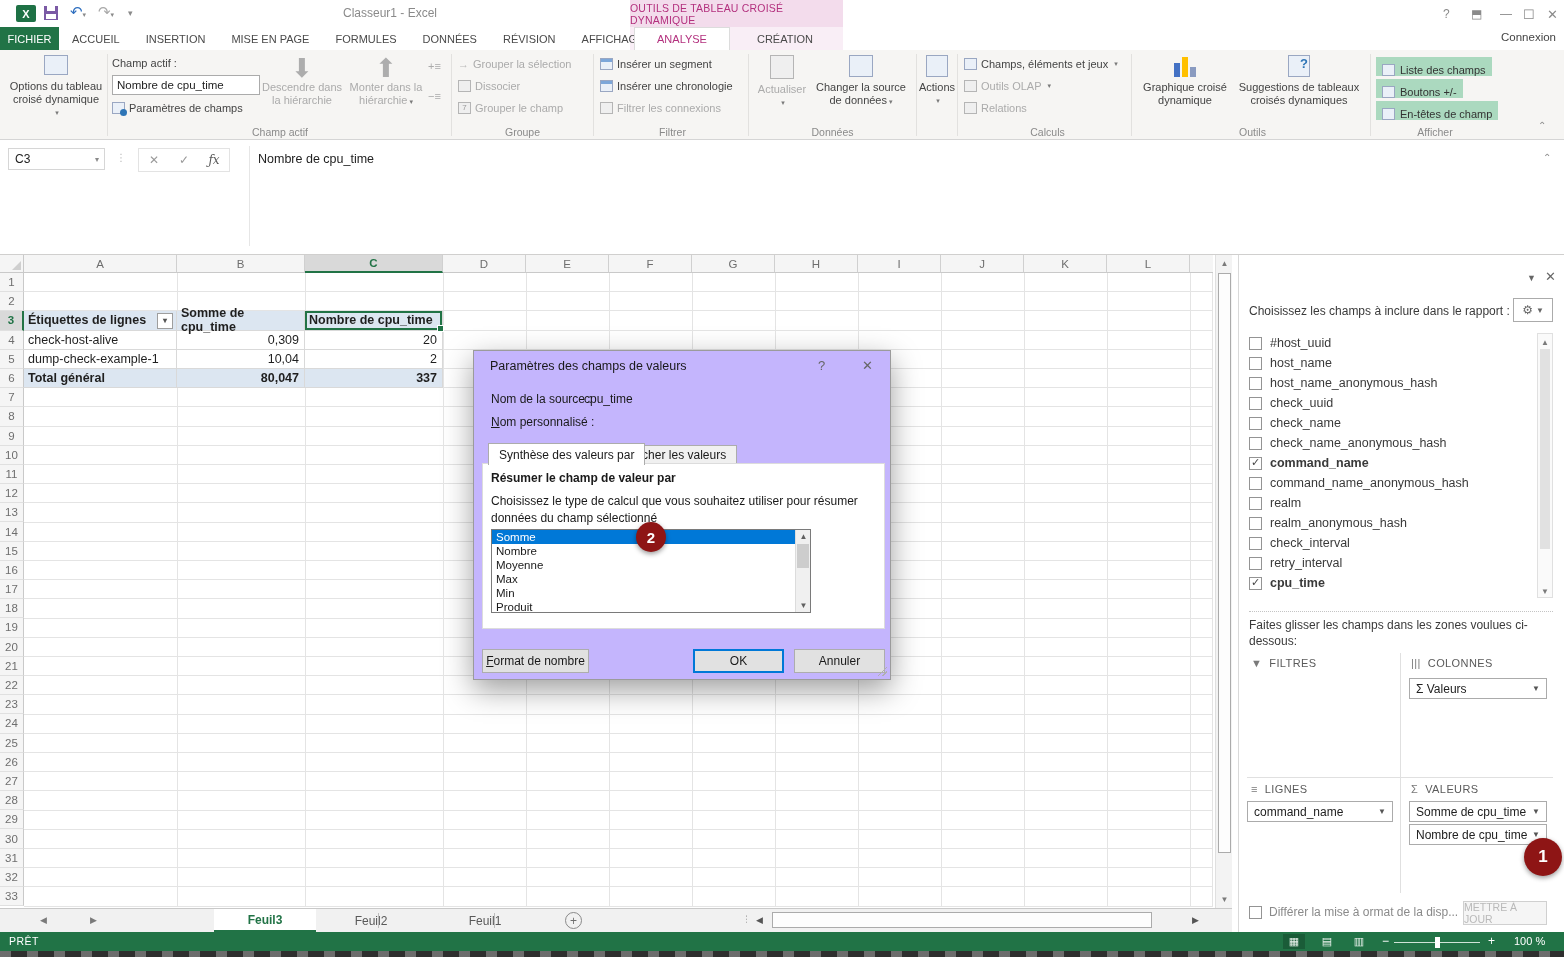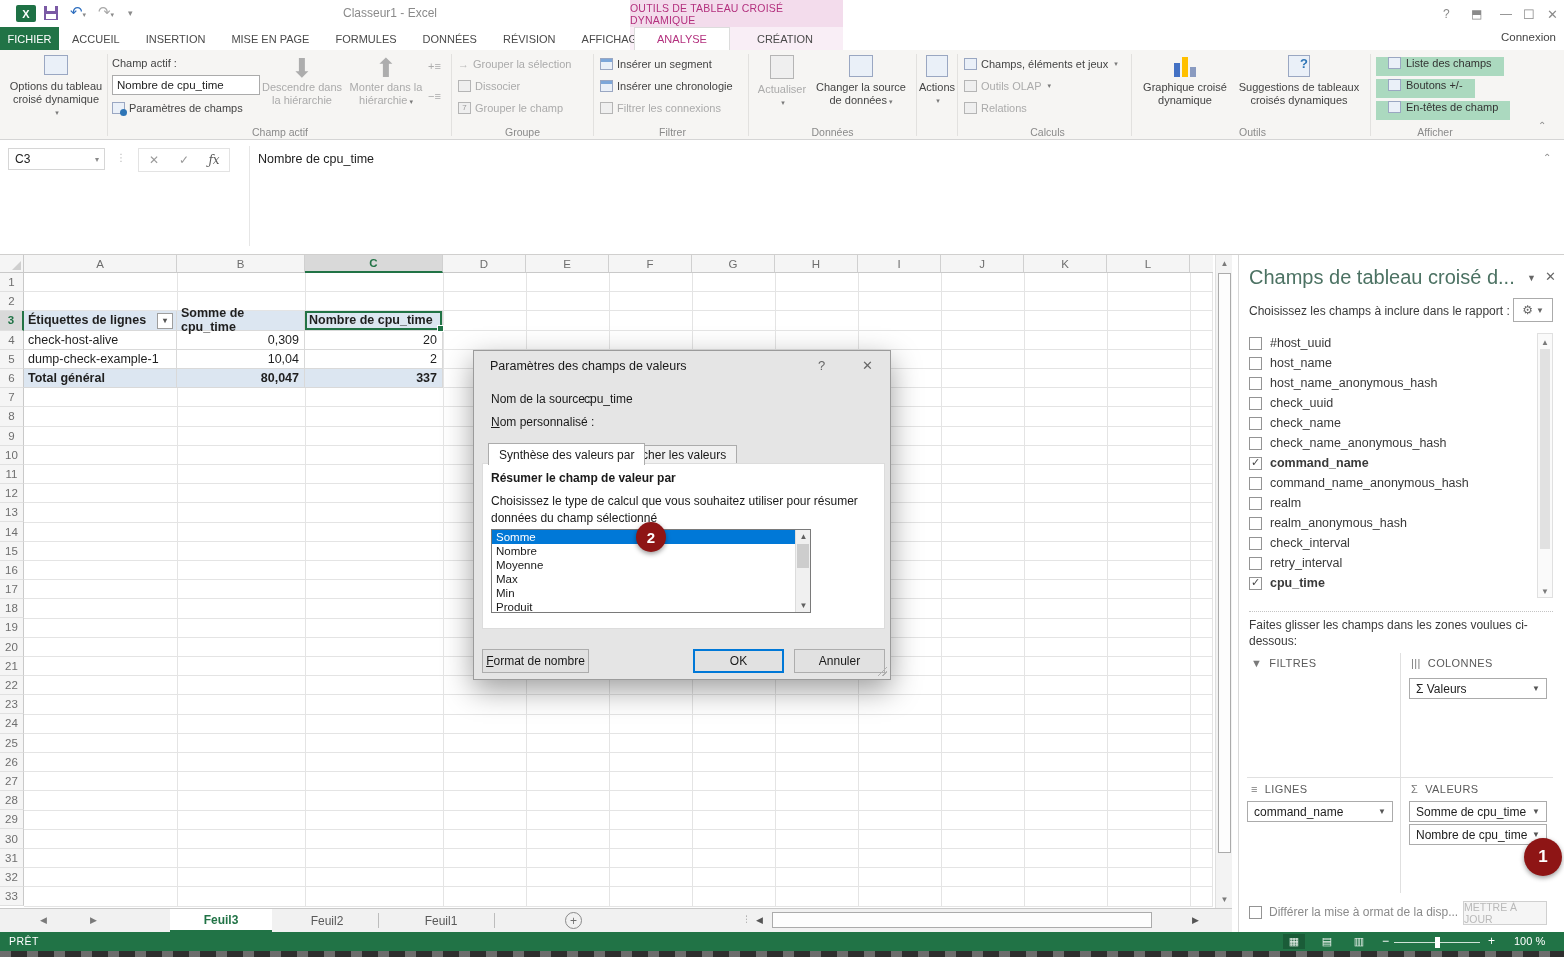--- a/index.html
+++ b/index.html
@@ -39,21 +39,21 @@
   .dis{color:#ABABAB !important;}
   .bigbtn{position:absolute;display:flex;flex-direction:column;align-items:center;text-align:center;
      font-size:11px;color:#444;line-height:13px;}
   .dda{font-size:7px;color:#7A7A7A;margin-left:2px;}
   .ic{display:inline-block;width:13px;height:12px;border:1px solid #9AA7C2;background:#EAF0F8;box-sizing:border-box;}
   .ic-gray{border-color:#B5B5B5;background:#EFEFEF;}
   .ic-blue-top{position:relative;}
   .ic-blue-top:before{content:"";position:absolute;left:0;top:0;right:0;height:3px;background:#7DA7D9;}
   .bigarrow{font-size:26px;color:#ADADAD;line-height:26px;}
   .toggle-green{background:#ABD9BF;}
-  .show-row{position:absolute;display:flex;align-items:flex-start;gap:5px;height:19px;padding:0 12px;font-size:11px;color:#333;}
+  .show-row{position:absolute;display:flex;align-items:flex-end;gap:5px;height:19px;padding:0 6px;font-size:11px;color:#333;}
   #ribbon-collapse{position:absolute;left:1538px;top:70px;color:#8A8A8A;font-size:10px;}
   
   #fbar{left:0;top:140px;width:1564px;height:115px;background:#fff;border-bottom:1px solid #D0CFCE;box-sizing:border-box;}
   #namebox{left:8px;top:8px;width:97px;height:22px;border:1px solid #D6D6D6;background:#fff;display:flex;align-items:center;
      padding-left:6px;box-sizing:border-box;font-size:12px;color:#222;}
   #namebox .dd{margin-left:auto;margin-right:5px;font-size:8px;color:#8A8A8A;}
   #fx-btns{left:138px;top:8px;height:22px;display:flex;align-items:center;border:1px solid #E3E3E3;background:#fff;}
   .fxb{width:30px;text-align:center;color:#9A9A9A;font-size:12px;}
   #fx-glyph{font-family:"DejaVu Serif",serif;font-style:italic;color:#5A5A5A;}
   #fbar-text{left:258px;top:12px;font-size:12.5px;color:#222;}
@@ -89,21 +89,21 @@
   .prow.total{background:#DCE6F1;font-weight:bold;}
   #filterbtn{position:absolute;left:133px;top:1.5px;width:16px;height:16px;background:#fff;border:1px solid #9E9E9E;
       box-sizing:border-box;display:flex;align-items:center;justify-content:center;font-size:8px;color:#555;}
   .selcell{box-shadow:inset 0 0 0 2px #217346;position:relative;}
   .selcell:after{content:"";position:absolute;right:-2px;bottom:-2px;width:5px;height:5px;background:#217346;border:1px solid #fff;}
   
   #gvsb{left:1215px;top:255px;width:17px;height:653px;background:#F3F3F3;border-left:1px solid #E0E0E0;box-sizing:border-box;}
   .sb-arrow{position:absolute;left:0;width:17px;height:16px;color:#7A7A7A;font-size:8px;display:flex;align-items:center;justify-content:center;}
   #gvsb-thumb{position:absolute;left:2px;top:18px;width:13px;height:580px;background:#FDFDFD;border:1px solid #ABABAB;box-sizing:border-box;}
   
-  #dialog{left:473px;top:350px;width:418px;height:330px;background:#e5e5e5;border:1px solid #9B9B9B;box-sizing:border-box;
+  #dialog{left:473px;top:350px;width:418px;height:330px;background:#c4b5fd;border:1px solid #9B9B9B;box-sizing:border-box;
       box-shadow:0 10px 28px rgba(0,0,0,.38);z-index:50;}
   #dlg-title{left:16px;top:8px;font-size:12.5px;color:#1A1A1A;}
   .dlg-sysbtn{top:7px;color:#666;font-size:13px;}
   #dlg-src-lbl{left:17px;top:41px;color:#1A1A1A;}
   #dlg-src-val{left:110px;top:41px;color:#1A1A1A;}
   #dlg-cust-lbl{left:17px;top:64px;color:#1A1A1A;}
   .u{text-decoration:underline;}
   #dlg-cust-input{left:110px;top:60px;width:301px;height:21px;border:1px solid #7A7A7A;box-sizing:border-box;
       font-family:"Liberation Sans",sans-serif;font-size:12px;padding:0 5px;color:#1A1A1A;}
   .dlg-tab{position:absolute;top:94px;height:20px;border:1px solid #ACACAC;box-sizing:border-box;background:#F0F0F0;
@@ -151,21 +151,21 @@
   #area-hline{left:8px;top:522px;width:306px;height:1px;background:#E0E0E0;}
   .chip{height:21px;border:1px solid #ABABAB;background:#fff;box-sizing:border-box;display:flex;align-items:center;
       padding:0 6px;font-size:12px;color:#222;margin-bottom:2px;}
   .chip .chip-arw{margin-left:auto;font-size:8px;color:#555;}
   #defer-row{left:10px;top:650px;display:flex;align-items:center;gap:7px;color:#8A8A8A;font-size:12px;}
   #btn-update{left:224px;top:646px;width:84px;height:24px;border:1px solid #D0D0D0;background:#F5F5F5;color:#B9B9B9;
       font-size:10.5px;display:flex;align-items:center;justify-content:center;box-sizing:border-box;}
   
   #sheetbar{left:0;top:908px;width:1232px;height:24px;background:#F1F1F1;border-top:1px solid #C9C9C9;box-sizing:border-box;}
   .nav-arw{position:absolute;top:6px;color:#7A7A7A;font-size:9px;}
-  .stab{position:absolute;top:0;height:23px;display:flex;align-items:center;justify-content:center;font-size:12px;color:#595959;}
+  .stab{position:absolute;top:0;height:23px;display:flex;align-items:center;justify-content:center;font-size:12px;color:#595959;margin-left:44px;}
   .stab.active{background:#fff;color:#217346;font-weight:bold;border-bottom:2px solid #217346;box-sizing:border-box;}
   .stab-sep{position:absolute;top:4px;width:1px;height:15px;background:#BDBDBD;}
   #newsheet{position:absolute;left:565px;top:3px;width:17px;height:17px;border:1px solid #8A8A8A;border-radius:50%;
       color:#6E6E6E;font-size:12px;display:flex;align-items:center;justify-content:center;box-sizing:border-box;}
   #hsb-dots{position:absolute;left:742px;top:5px;color:#9A9A9A;font-size:9px;letter-spacing:1px;}
   #hsb-left{position:absolute;left:756px;top:6px;color:#555;font-size:9px;}
   #hsb-track{position:absolute;left:770px;top:2px;width:416px;height:18px;background:#F1F1F1;}
   #hsb-thumb{position:absolute;left:2px;top:1px;width:380px;height:16px;background:#FDFDFD;border:1px solid #ABABAB;box-sizing:border-box;}
   #hsb-right{position:absolute;left:1192px;top:6px;color:#555;font-size:9px;}
   
@@ -515,21 +515,20 @@
     </div>
     <div id="btn-format" class="dlg-btn">
         <span><span class="u">F</span><span>ormat de nombre</span></span>
       </div>
     <div id="btn-ok" class="dlg-btn">OK</div>
     <div id="btn-cancel" class="dlg-btn">Annuler</div>
     <div id="dlg-grip"></div>
   </div>
 
   <div id="panel" class="abs">
-    <div id="panel-title" class="abs">Champs de tableau croisé d...</div>
     <div id="panel-dd" class="abs">▼</div>
     <div id="panel-close" class="abs">✕</div>
     <div id="panel-choose" class="abs">Choisissez les champs à inclure dans le rapport :</div>
     <div id="gearbtn" class="abs">
       <span>⚙</span>
         <span style="font-size:8px;">▼</span>
     </div>
     <div id="fldlist" class="abs">
 
         <div class="fld">

